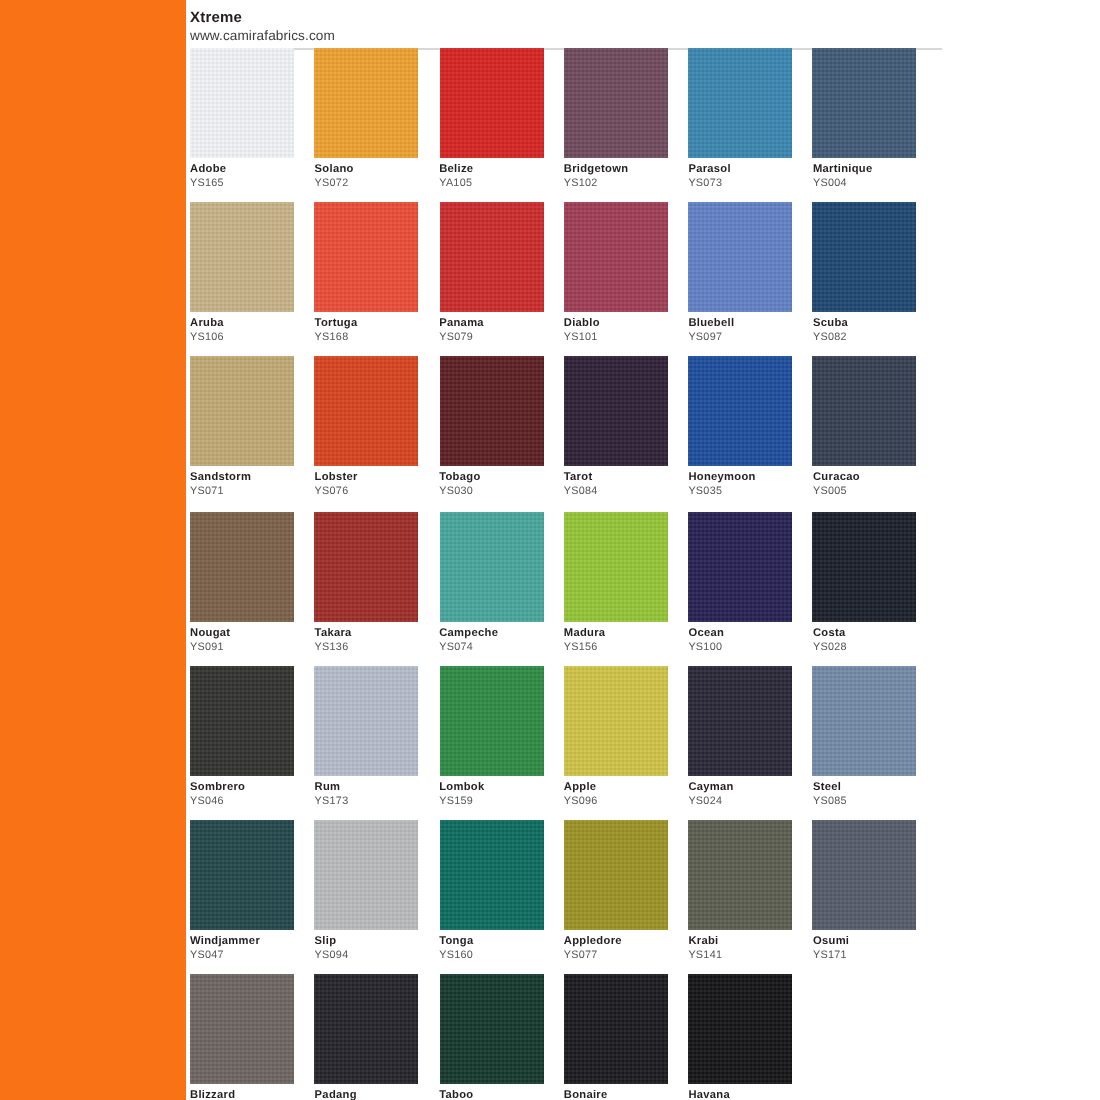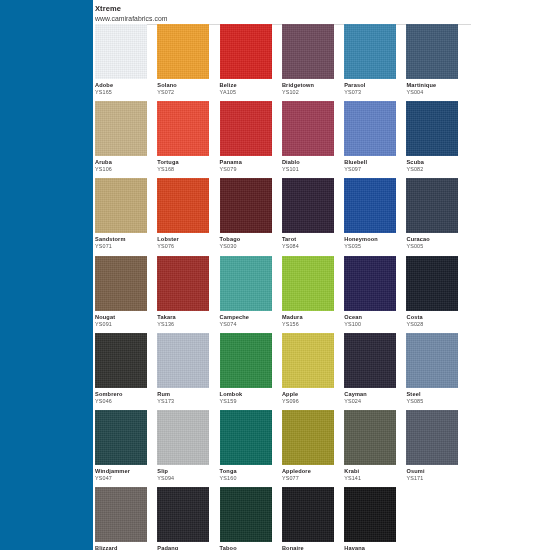--- a/index.html
+++ b/index.html
@@ -7,21 +7,21 @@
     margin: 0; padding: 0;
     width: 550px; height: 550px;
     background: #ffffff;
     font-family: "Liberation Sans", sans-serif;
     overflow: hidden;
   }
   #page {
     position: relative;
     width: 469px;
     height: 550px;
-    background: #0369a1;
+    background: #f97316;
   }
   
   .sheet {
     position: absolute;
     left: 93px;
     top: 0;
     width: 378px;
     height: 550px;
     background: #ffffff;
   }

